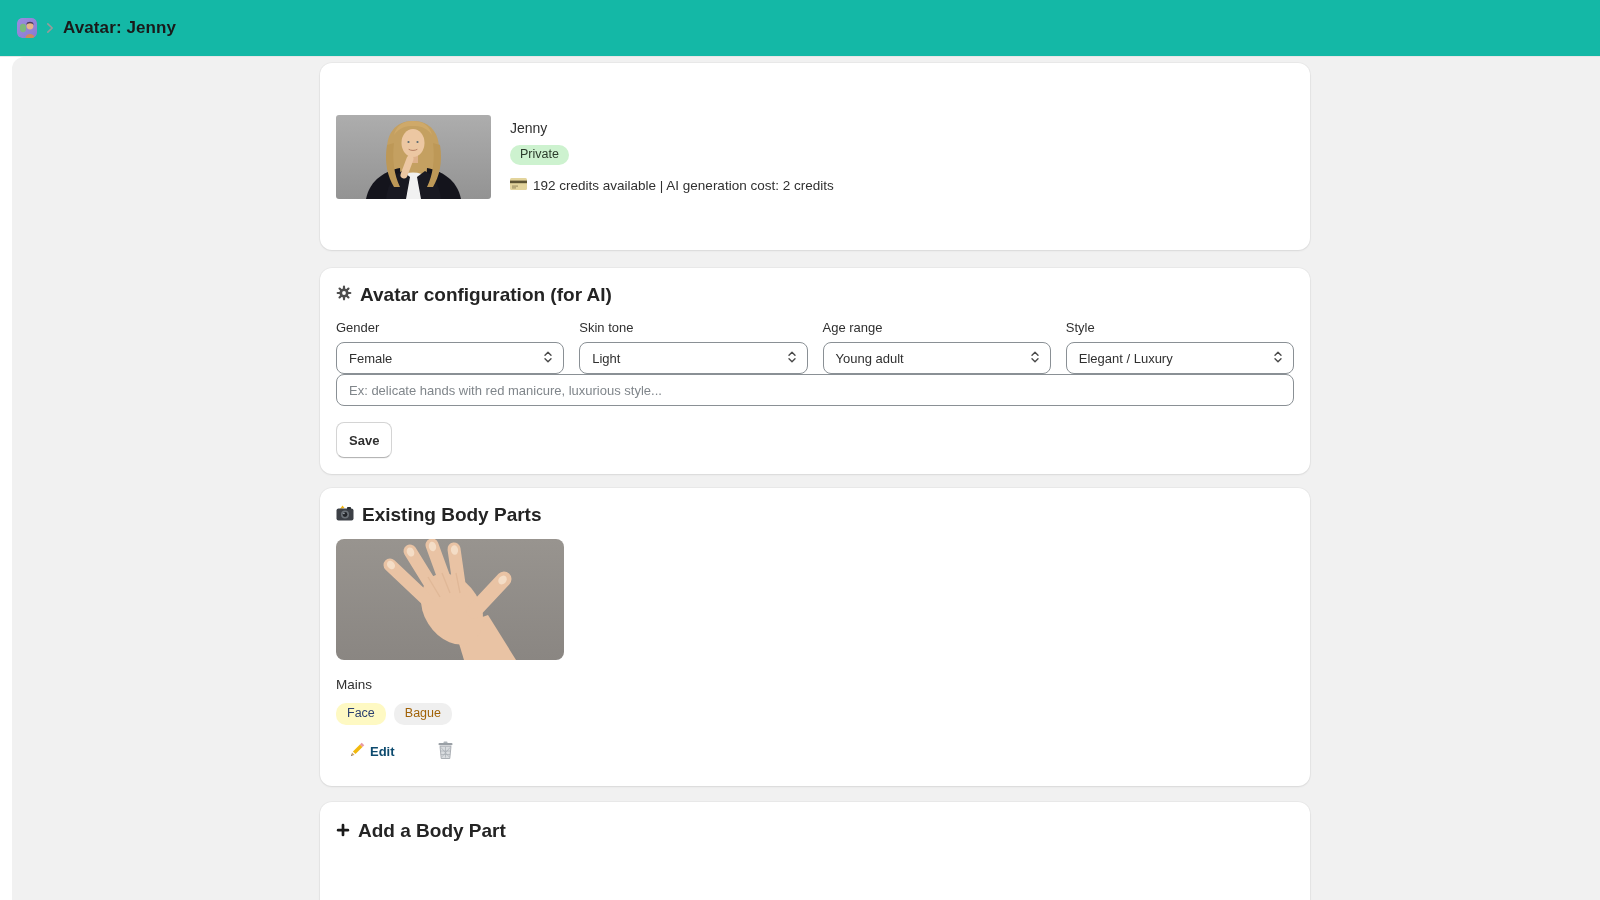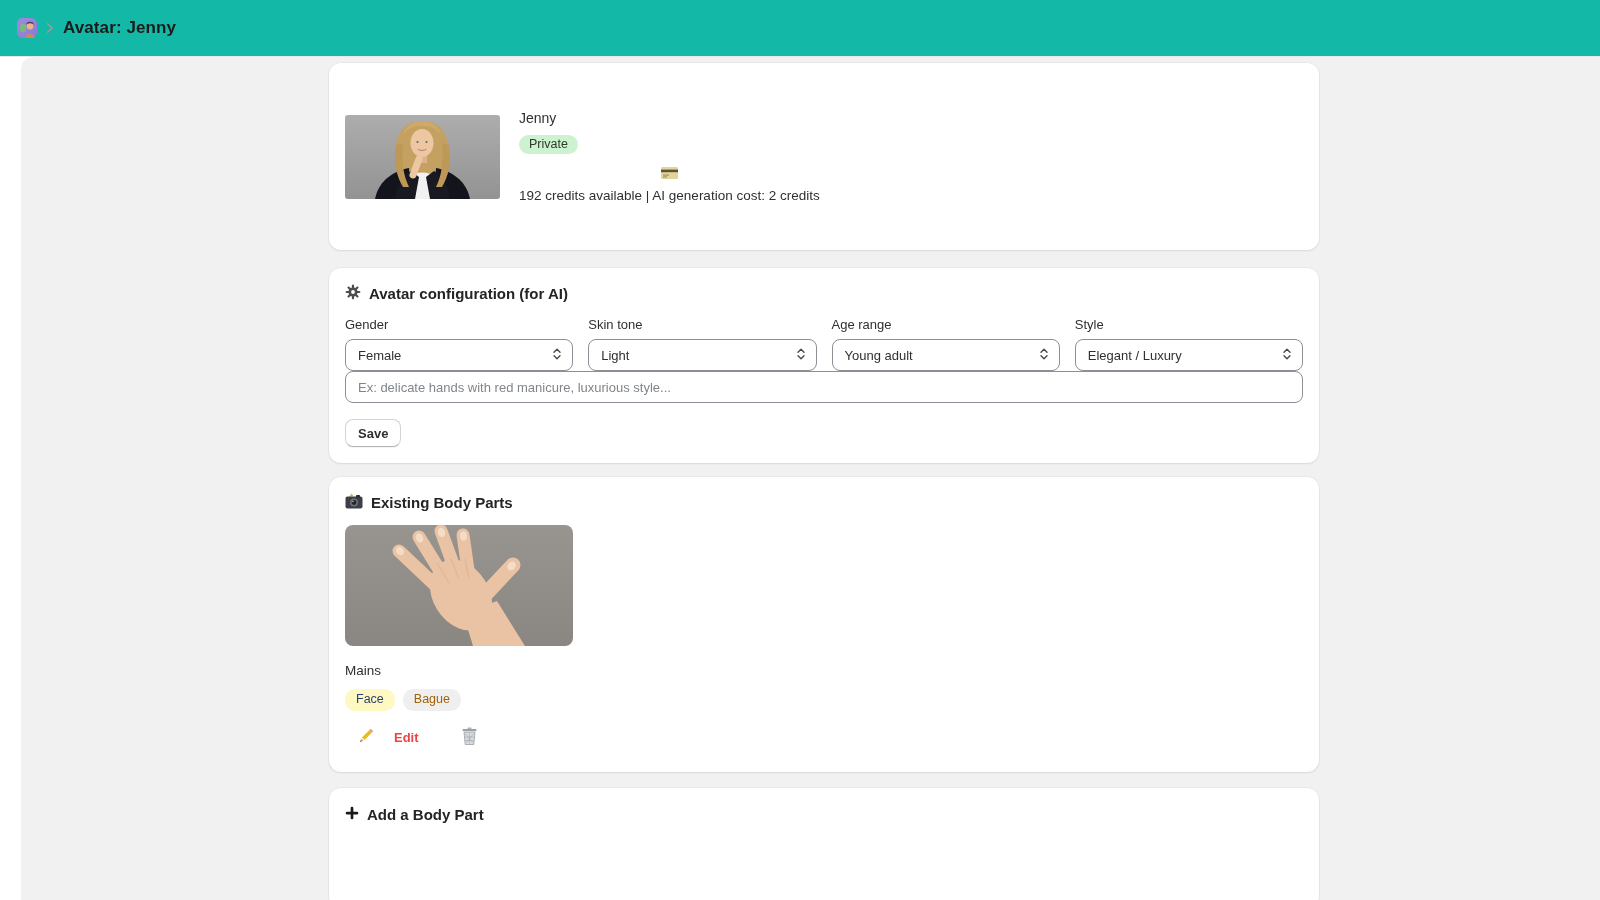--- a/index.html
+++ b/index.html
@@ -28,35 +28,35 @@
   }
   .crumb-chev { display: flex; align-items: center; }
   .topbar-title {
     font-size: 17px;
     font-weight: 700;
     color: #1a1a1a;
     letter-spacing: .1px;
   }
   
   .surface {
-    margin-left: 21px;
+    margin-left: 12px;
     height: 843px;
     background: #f1f1f1;
     border-top-left-radius: 12px;
     padding-top: 6px;
     overflow: hidden;
   }
   .content { width: 990px; margin-left: 308px; }
   .card {
     background: #ffffff;
     border-radius: 12px;
     box-shadow: 0 1px 2px rgba(26,26,26,.08), 0 0 0 1px rgba(0,0,0,.03);
   }
   .card h2 {
-    font-size: 15px;
+    font-size: 19px;
     font-weight: 700;
     color: #242424;
     display: flex;
     align-items: center;
     gap: 8px;
   }
   
   .card-profile {
     height: 187px;
     display: flex;
@@ -69,21 +69,21 @@
   .portrait svg, .part-photo svg, .app-icon svg { display: block; }
   .profile-name { font-size: 14px; color: #303030; }
   .badge {
     display: inline-block;
     border-radius: 10px;
     padding: 3px 10px 4px;
     font-size: 12.5px;
     line-height: 1;
   }
   .badge-success { background: #cdf2cf; color: #2b3b2b; margin-top: 9px; }
-  .credits-line { margin-top: 13px; font-size: 13.5px; color: #303030; display: flex; align-items: center; gap: 6px; flex-direction: column; }
+  .credits-line { margin-top: 13px; font-size: 13.5px; color: #303030; display: flex; align-items: center; gap: 6px; }
   
   .card-config { padding: 16px; margin-bottom: 14px; }
   .field-grid {
     margin-top: 14px;
     display: grid;
     grid-template-columns: repeat(4, 1fr);
     column-gap: 15px;
   }
   .field-label { font-size: 13px; color: #303030; margin-bottom: 7px; }
   .select {
@@ -107,21 +107,21 @@
     border-radius: 8px;
     padding: 0 12px;
     font-size: 13px;
     font-family: inherit;
     color: #ec4899;
     background: #fff;
   }
   .text-input::placeholder { color: #80868b; }
   .btn {
     margin-top: 16px;
-    height: 28px;
+    height: 36px;
     padding: 0 12px;
     background: #ffffff;
     border: 1px solid #d4d4d4;
     border-bottom-color: #b5b5b5;
     border-radius: 8px;
     font-size: 13px;
     font-weight: 600;
     color: #303030;
     font-family: inherit;
     cursor: pointer;
@@ -141,22 +141,22 @@
     border-radius: 10px;
     padding: 4px 11px 5px;
     font-size: 12.5px;
     line-height: 1;
   }
   .tag-info { background: #fef9c3; color: #2c4170; font-weight: 400; }
   .tag-default { background: #efefef; color: #a16207; }
   .action-row { margin-top: 16px; display: flex; align-items: center; gap: 42px; padding-left: 14px; }
   .icon-btn {
     background: none; border: none; cursor: pointer;
-    display: inline-flex; align-items: center; gap: 20px;
-    font-family: inherit; font-size: 13px; font-weight: 700; color: #ef4444;
+    display: inline-flex; align-items: center; gap: 5px;
+    font-family: inherit; font-size: 13px; font-weight: 700; color: #0c4a6e;
     padding: 0;
   }
   
   .card-add { padding: 18px 16px; height: 120px; }
 </style>
 </head>
 <body>
 
 <div class="topbar">
   <span class="app-icon">

